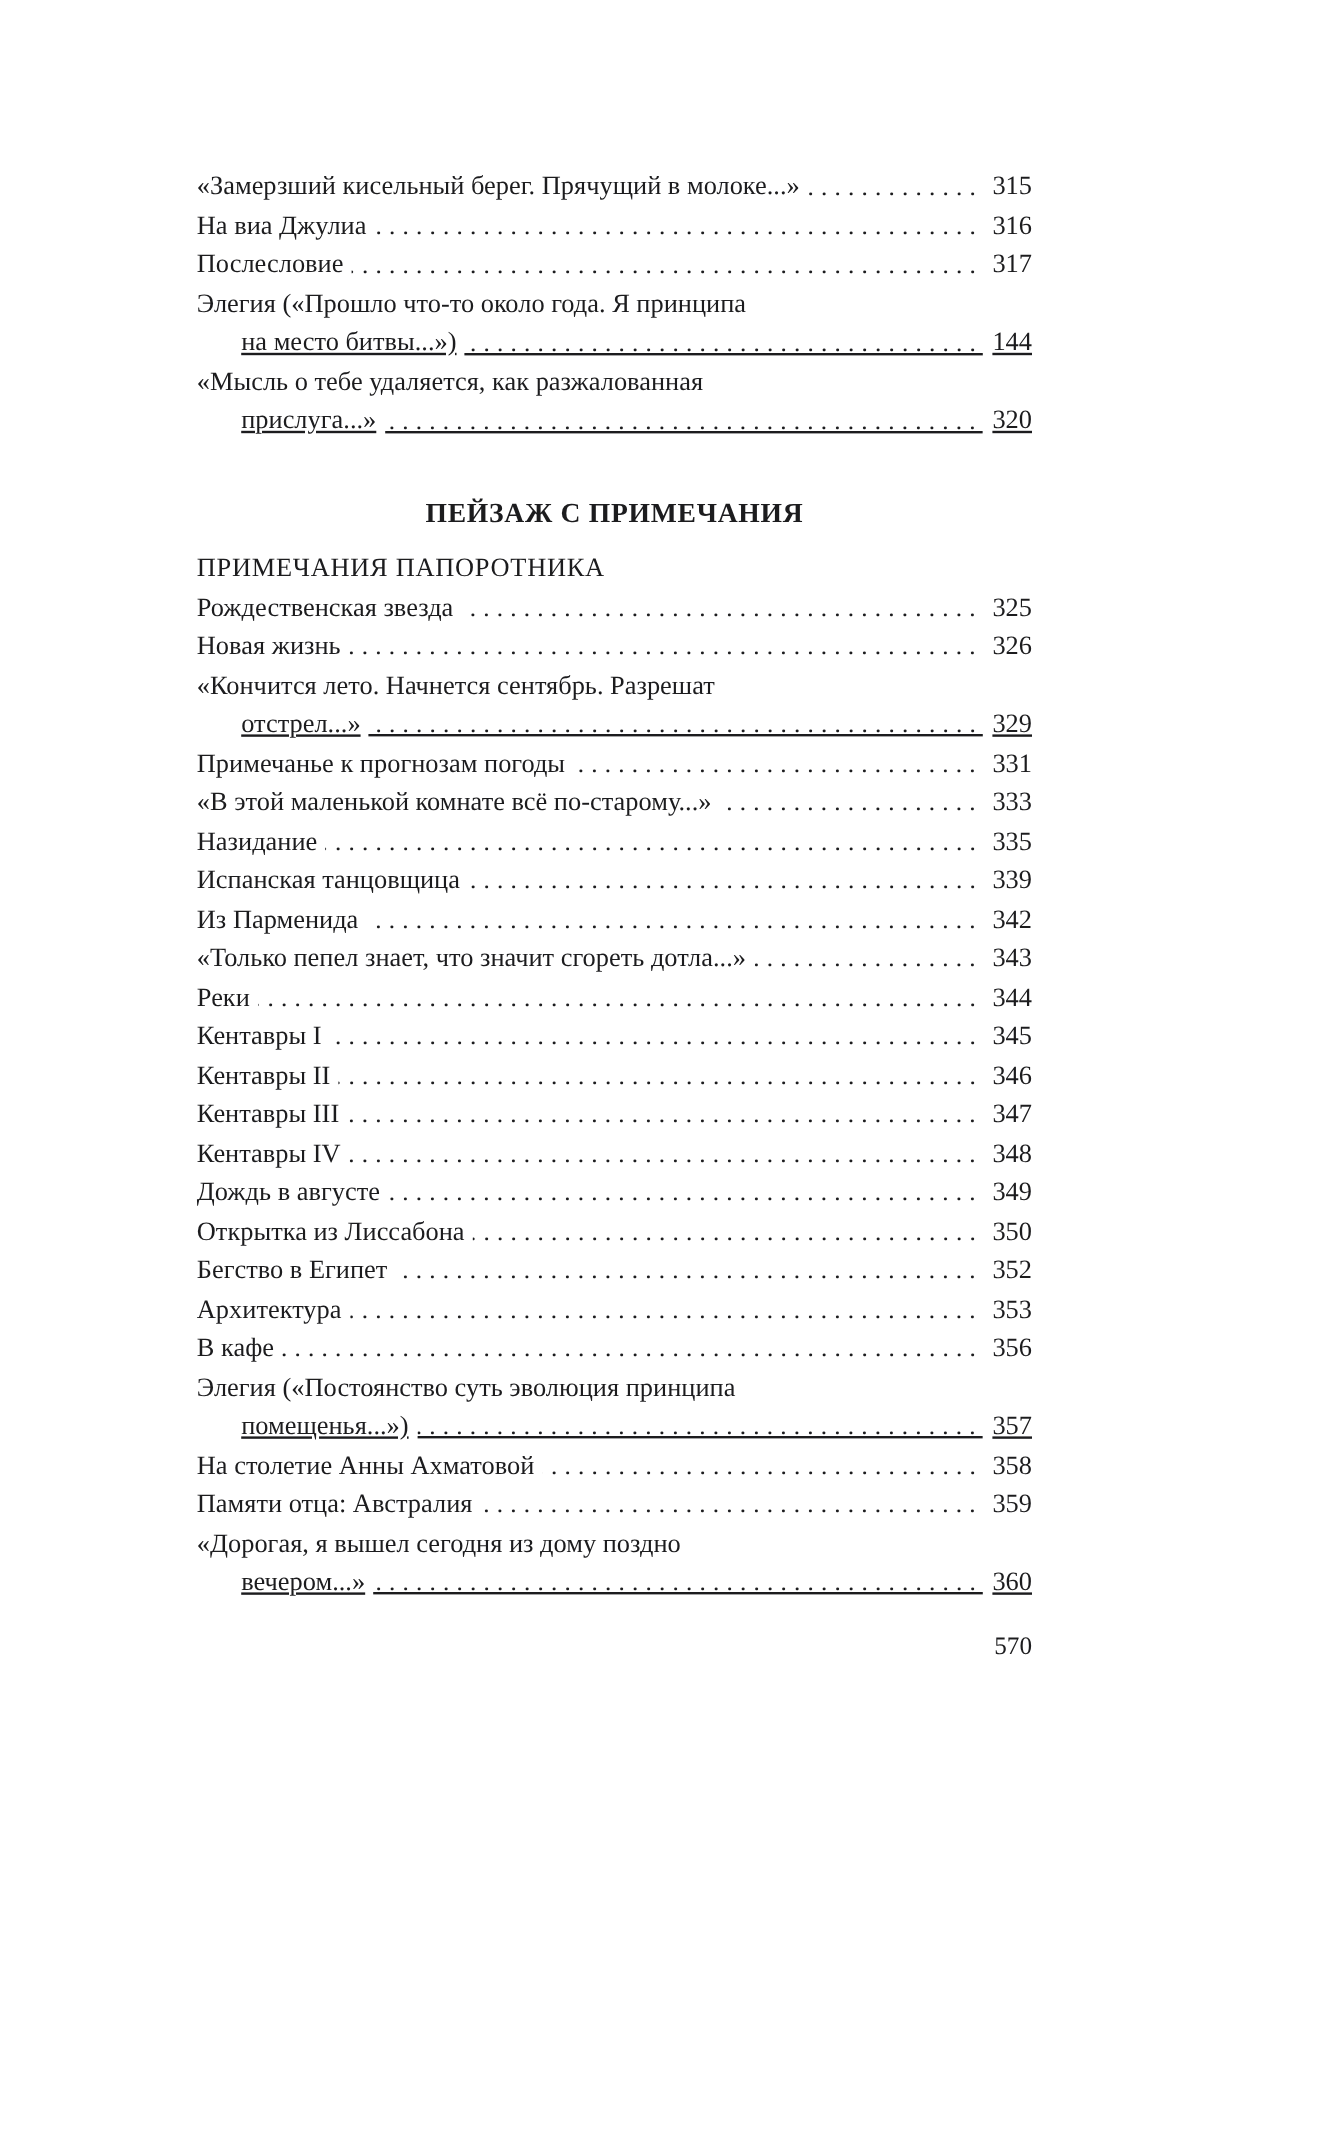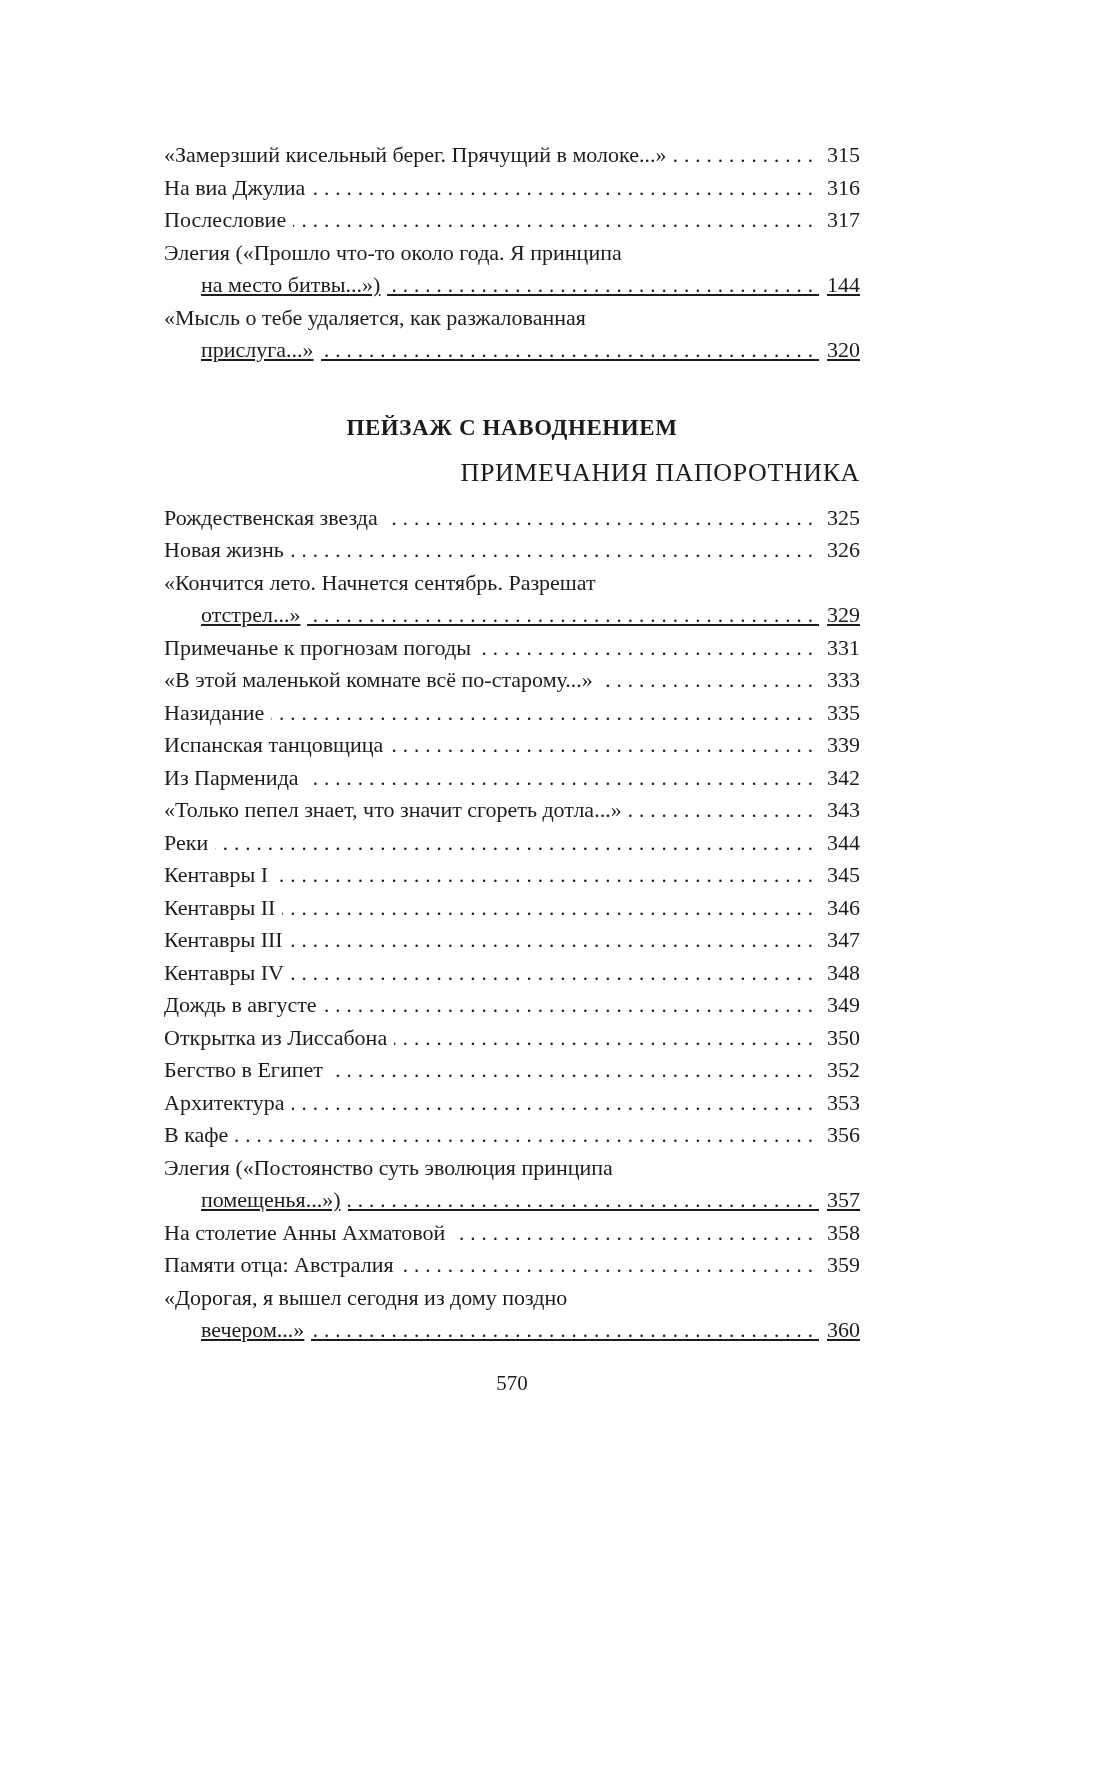--- a/index.html
+++ b/index.html
@@ -43,28 +43,28 @@
   .group-title {
     text-align: center;
     font-weight: bold;
     font-size: 23px;
     letter-spacing: 0.6px;
     line-height: 33px;
     margin-top: 44px;
     margin-bottom: 12px;
   }
   .group-subtitle {
-    text-align: right;
-    font-size: 26px;
+    text-align: left;
+    font-size: 22px;
     letter-spacing: 0.6px;
     line-height: 33px;
-    margin-bottom: 13px;
+    margin-bottom: 1px;
   }
   .footer {
-    text-align: center;
+    text-align: right;
     font-size: 21px;
     margin-top: 24px;
   }
 </style>
 </head>
 <body>
 
 <div class="sheet">
   <div class="content">
     <section class="toc">
@@ -92,21 +92,21 @@
           <span class="pagenum">144</span>
         </div>
         <div class="toc-line">
           <span class="title">«Мысль о тебе удаляется, как разжалованная</span>
         </div>
         <div class="toc-line cont">
           <span class="title">прислуга...»</span>
           <span class="leader">............................................................................................................................................</span>
           <span class="pagenum">320</span>
         </div>
-        <div class="group-title">ПЕЙЗАЖ С НАВОДНЕНИЕМ</div>
+        <div class="group-title">ПЕЙЗАЖ С ПРИМЕЧАНИЯ</div>
         <div class="group-subtitle">ПРИМЕЧАНИЯ ПАПОРОТНИКА</div>
         <div class="toc-line">
           <span class="title">Рождественская звезда</span>
           <span class="leader">............................................................................................................................................</span>
           <span class="pagenum">325</span>
         </div>
         <div class="toc-line">
           <span class="title">Новая жизнь</span>
           <span class="leader">............................................................................................................................................</span>
           <span class="pagenum">326</span>

